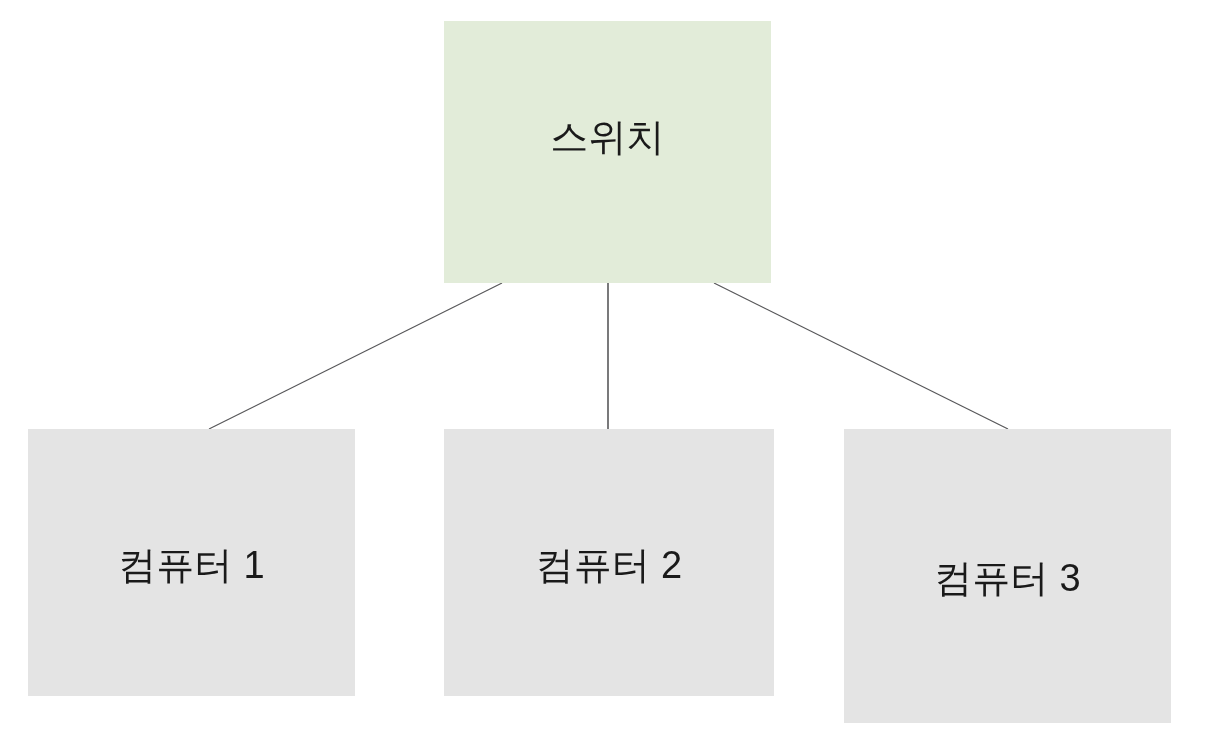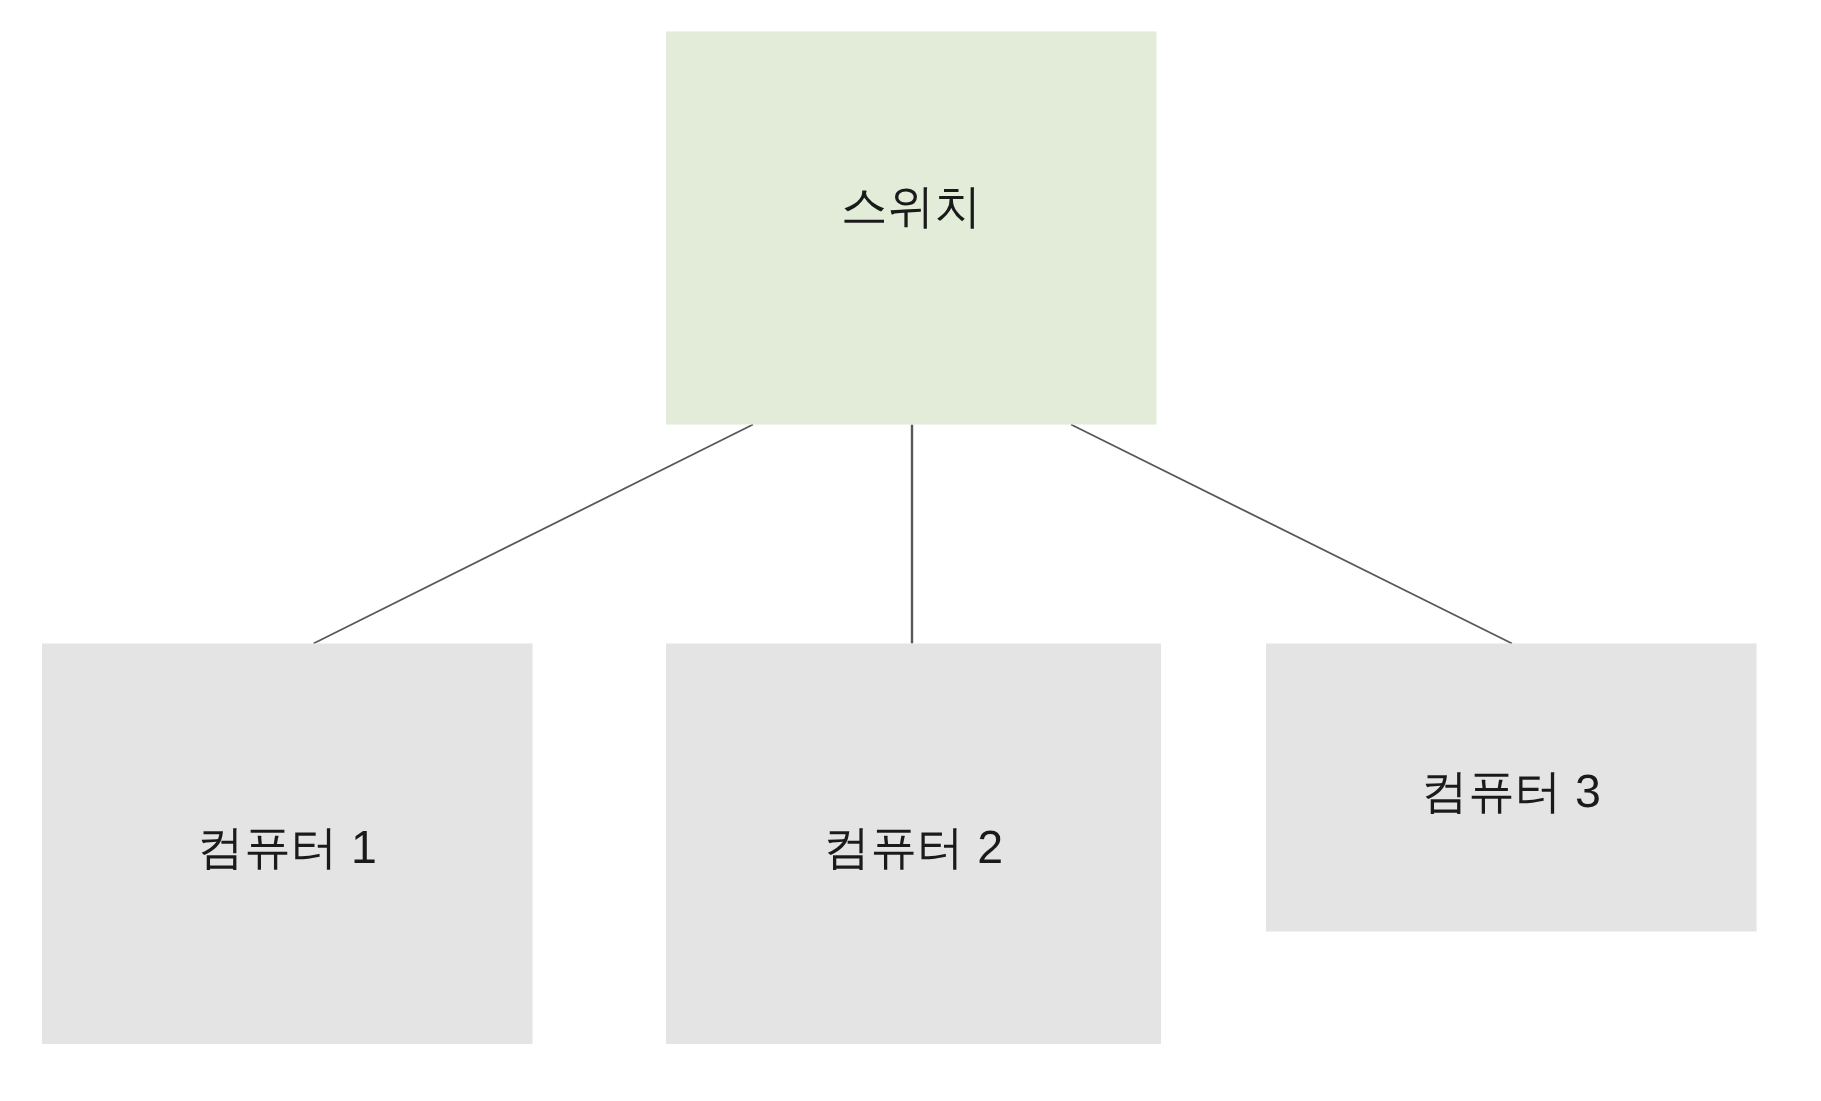--- a/index.html
+++ b/index.html
@@ -29,21 +29,21 @@
   }
   .node {
     position: absolute;
     box-sizing: border-box;
     display: flex;
     align-items: center;
     justify-content: center;
     text-align: center;
   }
   .node-label {
-    font-size: 31px;
+    font-size: 38px;
     line-height: 1.1;
     color: #1a1a1a;
     letter-spacing: 0.2px;
     font-weight: 400;
     white-space: nowrap;
   }
   #node-switch {
     left: 444px;
     top: 21px;
     width: 327px;
@@ -65,21 +65,21 @@
     left: 444px;
     top: 429px;
     width: 330px;
     height: 267px;
     background: #e4e4e4;
   }
   #node-computer-3 {
     left: 844px;
     top: 429px;
     width: 327px;
-    height: 192px;
+    height: 294px;
     background: #e4e4e4;
   }
   #node-computer-1 .node-label,
   #node-computer-2 .node-label,
   #node-computer-3 .node-label {
     position: relative;
     top: 3px;
   }
 </style>
 </head>

